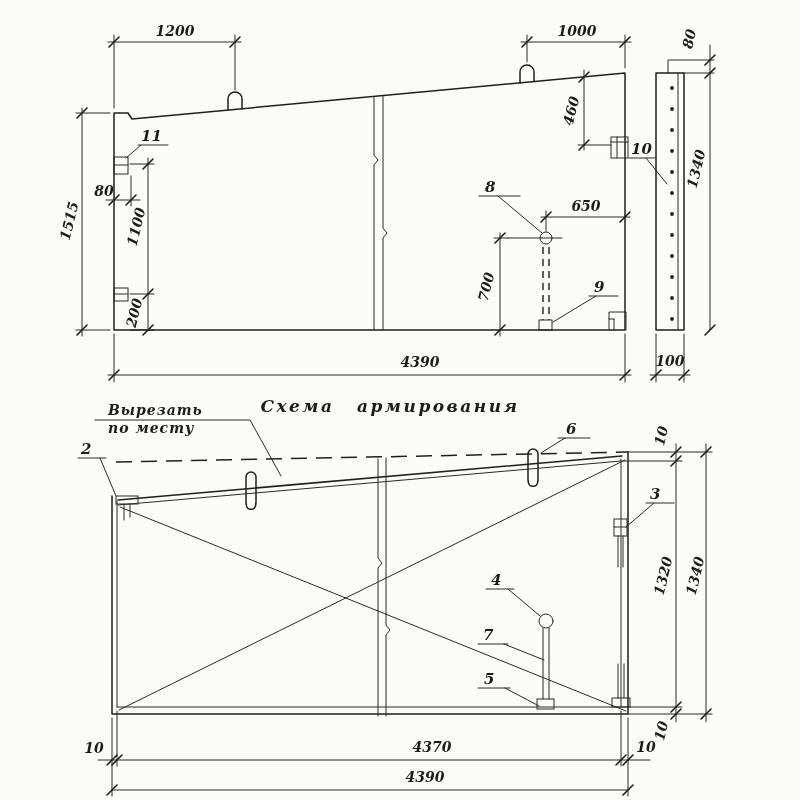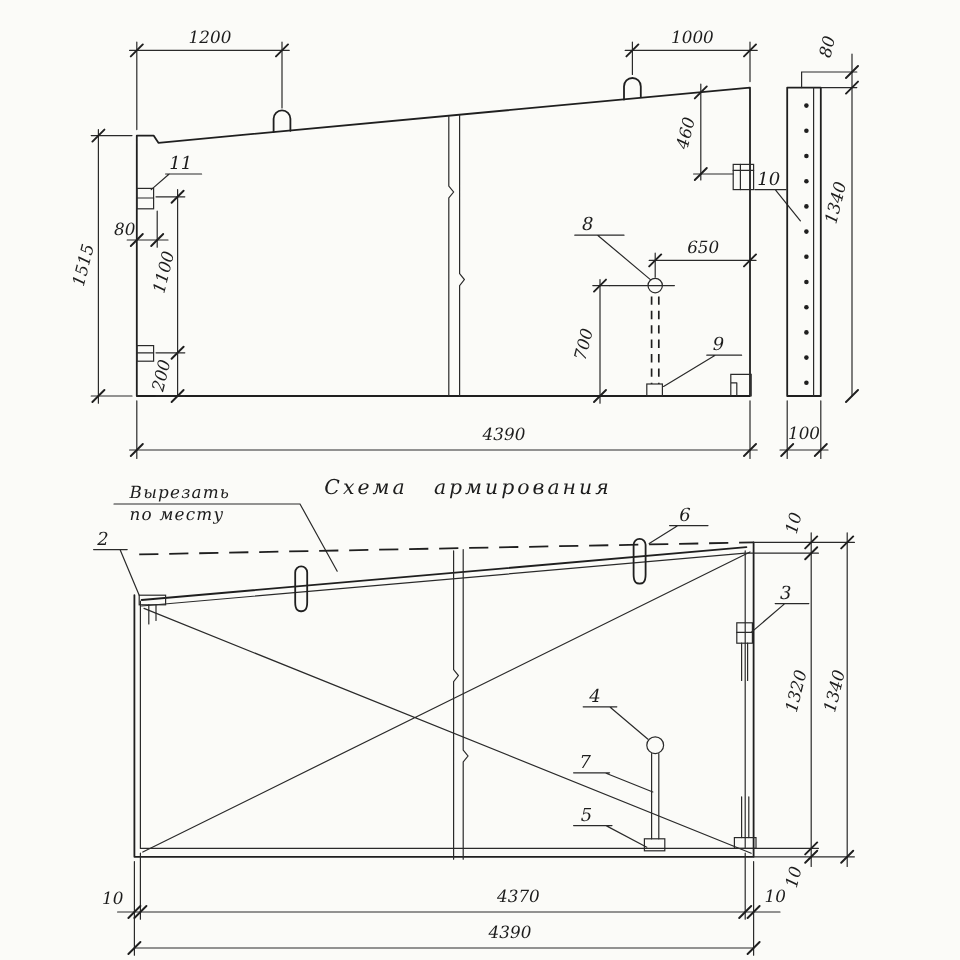--- a/index.html
+++ b/index.html
@@ -2,20 +2,21 @@
 <html><head>
 <meta charset="utf-8">
 <style>
   html,body{margin:0;padding:0;background:#e8e8e6;}
   .sheet{
     width:800px;height:800px;
     background:#fbfbf8;
     position:relative;
     font-family:"DejaVu Serif", serif;
     overflow:hidden;
+    font-weight:bold;
   }
   svg{display:block;}
   .ln   {stroke:#1f1f1f;stroke-width:1.5;fill:none;stroke-linecap:round;stroke-linejoin:round;}
   .thin {stroke:#2a2a2a;stroke-width:1;fill:none;stroke-linecap:round;}
   .dim  {stroke:#2a2a2a;stroke-width:1;fill:none;stroke-linecap:round;}
   .tick {stroke:#1f1f1f;stroke-width:1.6;fill:none;stroke-linecap:round;}
   .dash {stroke:#1f1f1f;stroke-width:1.5;fill:none;stroke-dasharray:16 9;stroke-linecap:butt;}
   .dash2{stroke:#1f1f1f;stroke-width:1.4;fill:none;stroke-dasharray:7 5;stroke-linecap:butt;}
   .dot  {fill:#1f1f1f;stroke:none;}
   text{

